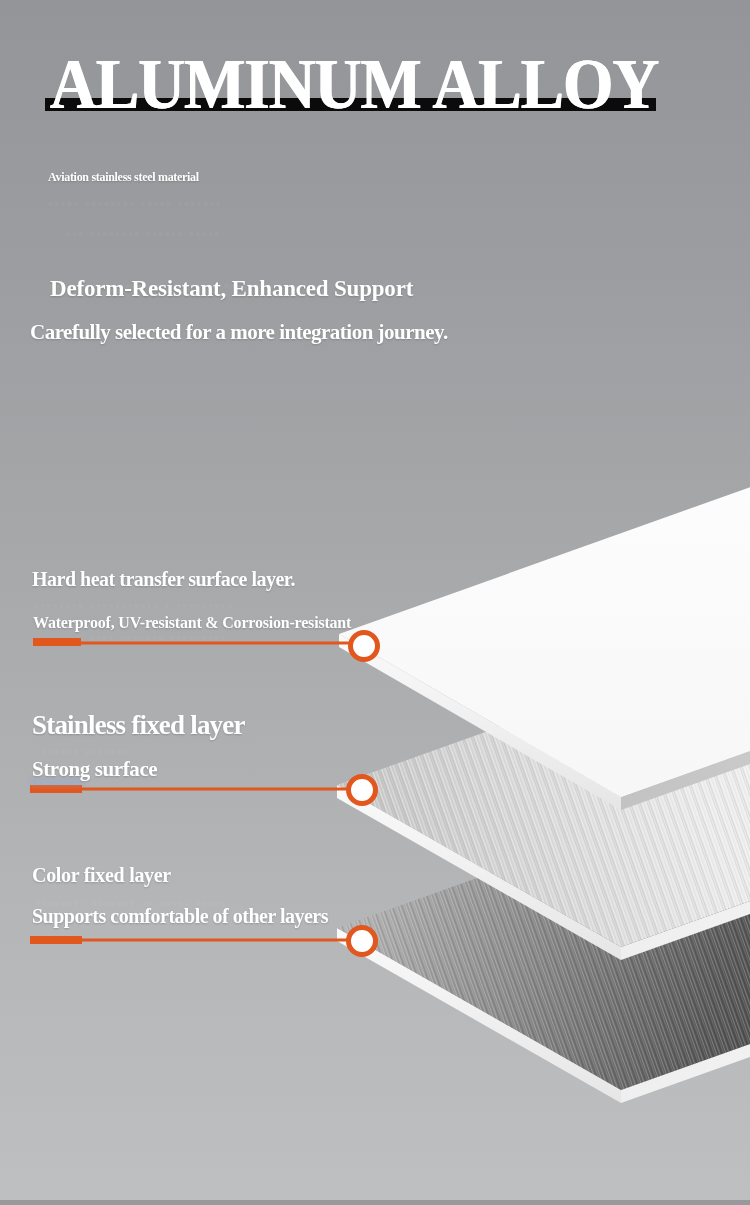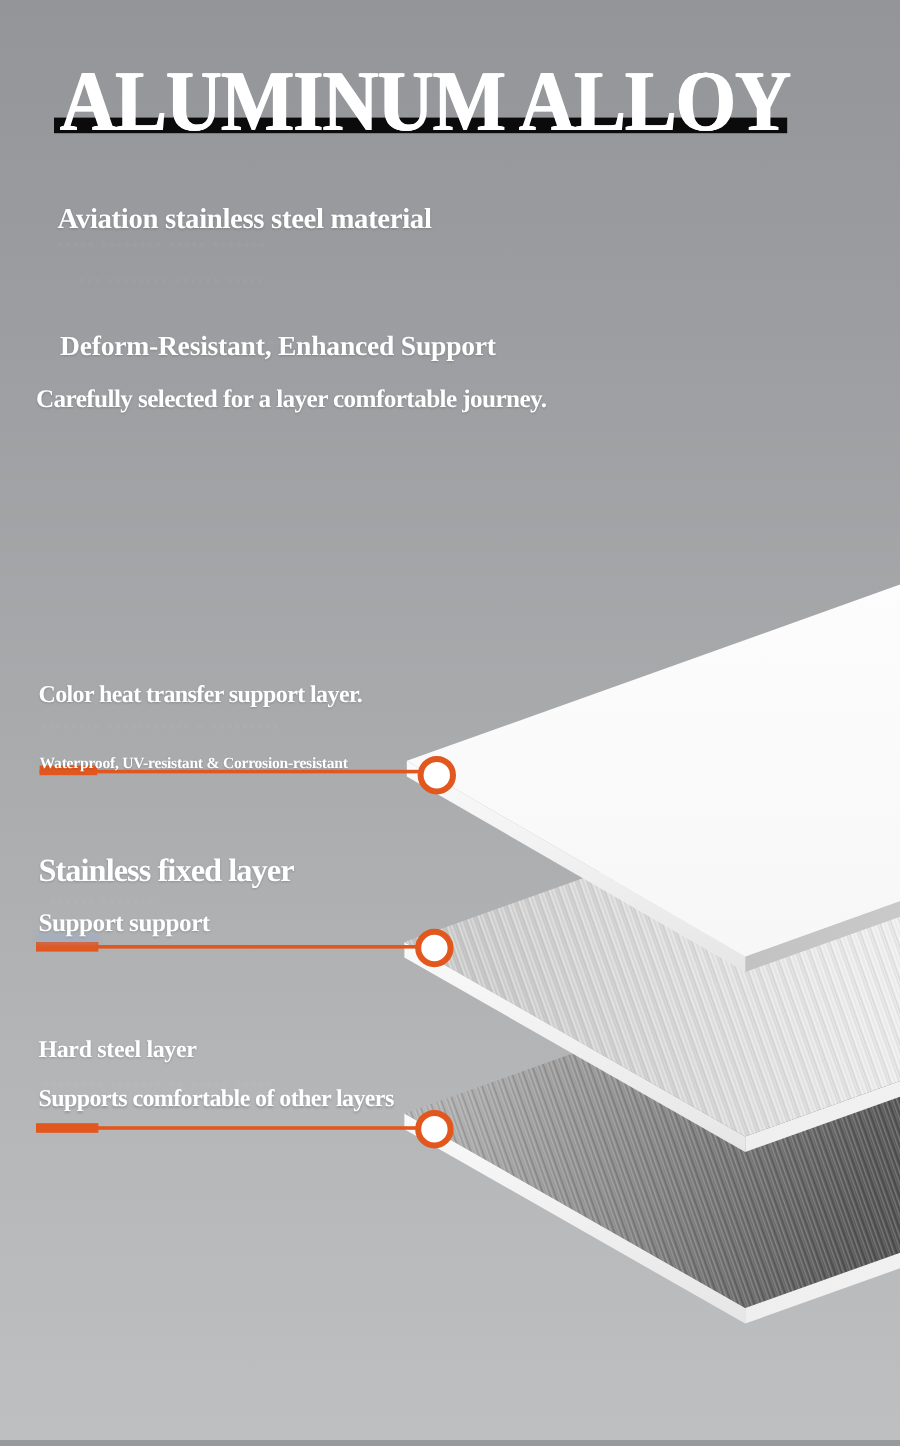--- a/index.html
+++ b/index.html
@@ -9,25 +9,25 @@
     background:linear-gradient(180deg,#939598 0%,#9b9da0 22%,#a7a9ab 48%,#b3b5b7 74%,#bdbfc1 99%);
   }
   .abs{position:absolute;}
   .wtxt{color:#ffffff;font-weight:700;text-shadow:0 1px 2px rgba(0,0,0,.18);white-space:nowrap;}
   .title{
     left:50px;top:48px;font-size:72px;line-height:72px;font-weight:700;color:#ffffff;
     letter-spacing:-1px;transform:scaleX(0.9);transform-origin:left top;
     text-shadow:0.6px 0 0 #fff,-0.6px 0 0 #fff;z-index:6;white-space:nowrap;
   }
   .title-underline{left:45px;top:98px;width:611px;height:13px;background:#0b0b0b;z-index:5;}
-  .intro1{left:48px;top:170px;font-size:24px;letter-spacing:-0.3px;z-index:6;}
+  .intro1{left:48px;top:170px;font-size:12px;letter-spacing:-0.3px;z-index:6;}
   .intro2{left:50px;top:242px;font-size:23px;letter-spacing:-0.2px;z-index:6;margin-top:34px;}
   .intro3{left:30px;top:320px;font-size:21px;letter-spacing:-0.5px;z-index:6;}
   .c1-title{left:32px;top:568px;font-size:20px;letter-spacing:-0.5px;z-index:6;}
-  .c1-sub{left:33px;top:628px;font-size:13px;letter-spacing:-0.2px;z-index:6;}
+  .c1-sub{left:33px;top:614px;font-size:16px;letter-spacing:-0.2px;z-index:6;}
   .c2-title{left:32px;top:710px;font-size:27px;letter-spacing:-0.8px;z-index:6;}
   .c2-sub{left:32px;top:757px;font-size:21px;letter-spacing:-0.4px;z-index:6;}
   .c3-title{left:32px;top:864px;font-size:20px;letter-spacing:-0.3px;z-index:6;}
   .c3-sub{left:32px;top:905px;font-size:20px;letter-spacing:-0.5px;z-index:6;}
   .ghost{color:#ffffff;opacity:0.13;filter:blur(1.2px);font-weight:700;font-size:13px;
          letter-spacing:2px;white-space:nowrap;z-index:4;}
   .ghost-blue{left:30px;top:778px;width:52px;height:9px;background:rgba(140,170,215,.30);
               filter:blur(2px);z-index:4;border-radius:2px;}
   .diagram{left:0;top:0;z-index:3;}
   .footer-bar{left:0;bottom:0;width:750px;height:5px;background:#97999d;z-index:7;}
@@ -127,24 +127,24 @@
   <div class="abs ghost" style="left:90px;top:630px;">···· ······· ·········</div>
   <div class="abs ghost" style="left:42px;top:744px;">······ ·······</div>
   <div class="abs ghost" style="left:36px;top:896px;">········ ······· ·· ····· ·····</div>
   <div class="abs ghost-blue"></div>
 
   <div class="abs title-underline"></div>
   <div class="abs title">ALUMINUM ALLOY</div>
 
   <div class="abs wtxt intro1">Aviation stainless steel material</div>
   <div class="abs wtxt intro2">Deform-Resistant, Enhanced Support</div>
-  <div class="abs wtxt intro3">Carefully selected for a layer comfortable journey.</div>
+  <div class="abs wtxt intro3">Carefully selected for a more integration journey.</div>
 
-  <div class="abs wtxt c1-title">Color heat transfer support layer.</div>
+  <div class="abs wtxt c1-title">Hard heat transfer surface layer.</div>
   <div class="abs wtxt c1-sub">Waterproof, UV-resistant &amp; Corrosion-resistant</div>
   <div class="abs wtxt c2-title">Stainless fixed layer</div>
-  <div class="abs wtxt c2-sub">Support support</div>
-  <div class="abs wtxt c3-title">Hard steel layer</div>
+  <div class="abs wtxt c2-sub">Strong surface</div>
+  <div class="abs wtxt c3-title">Color fixed layer</div>
   <div class="abs wtxt c3-sub">Supports comfortable of other layers</div>
 
   <div class="abs footer-bar"></div>
 
 </div>
 
 </body></html>

